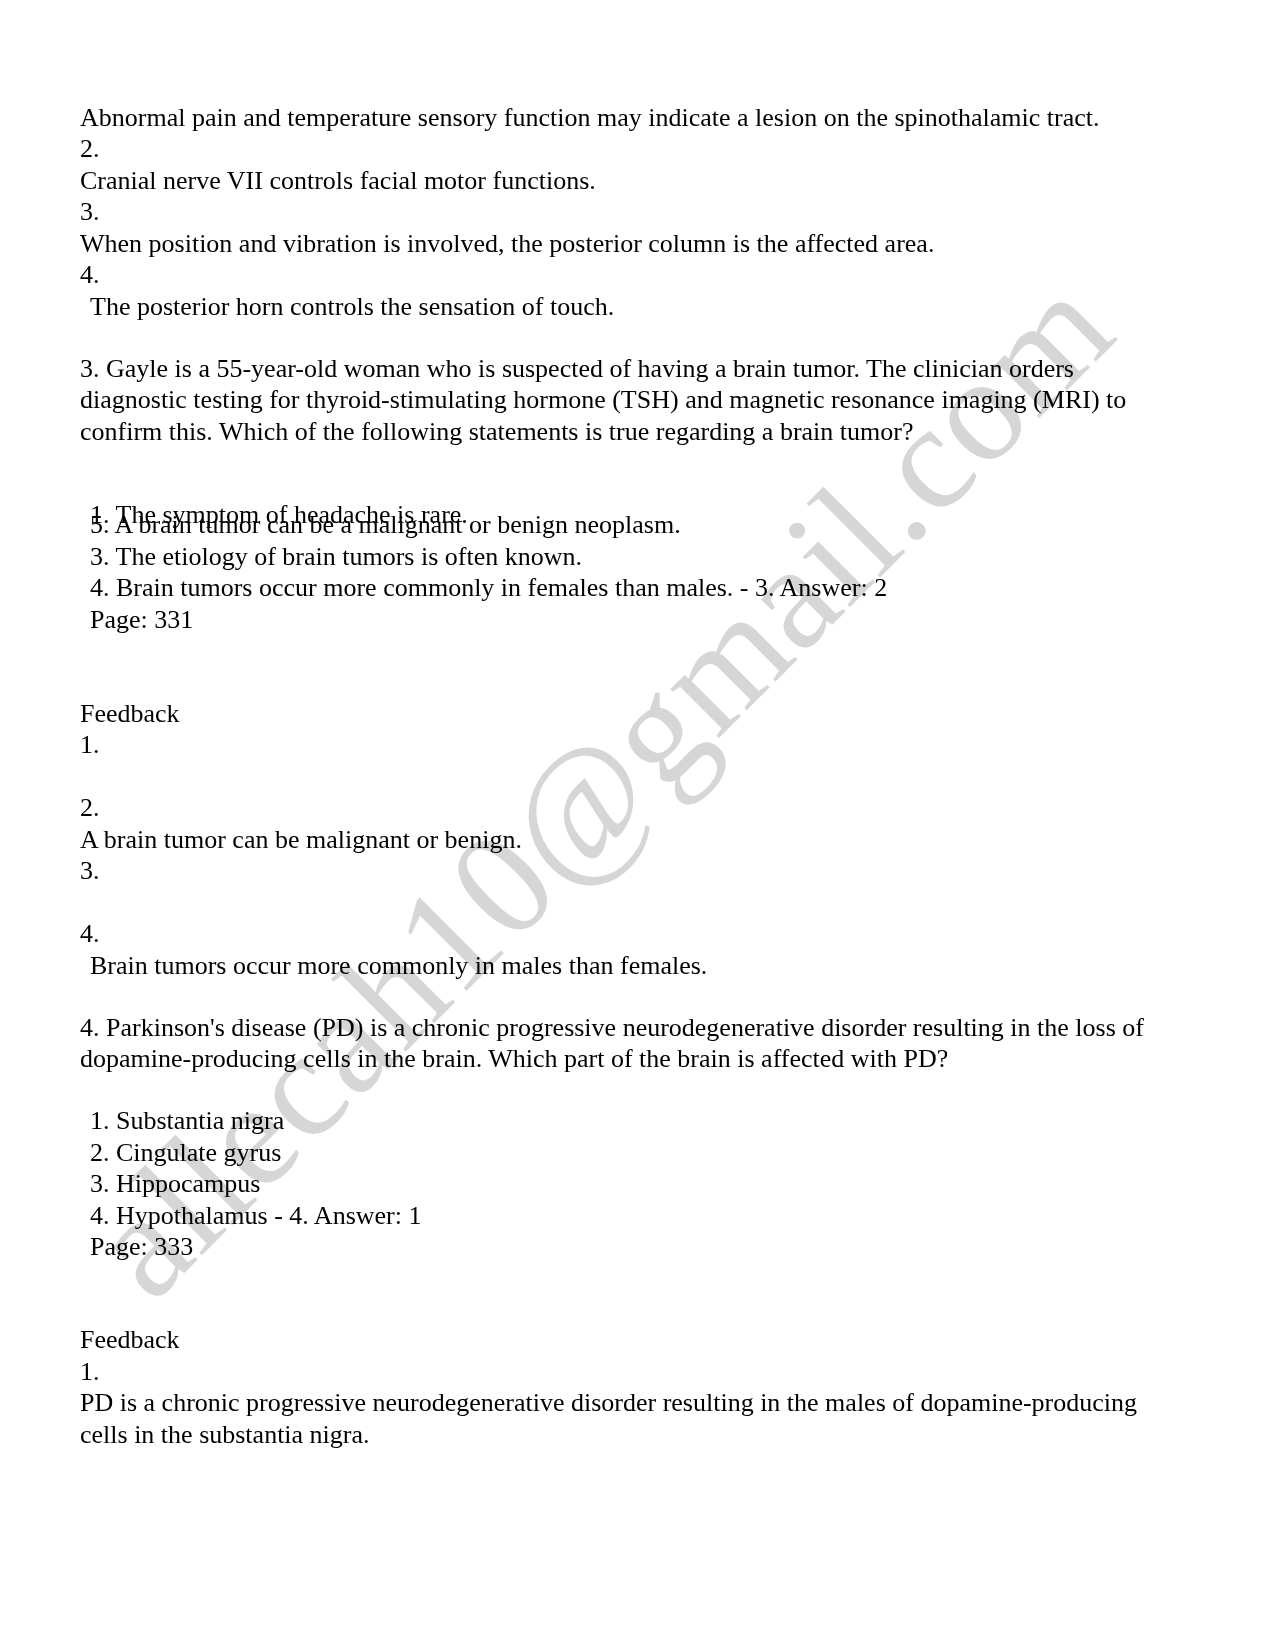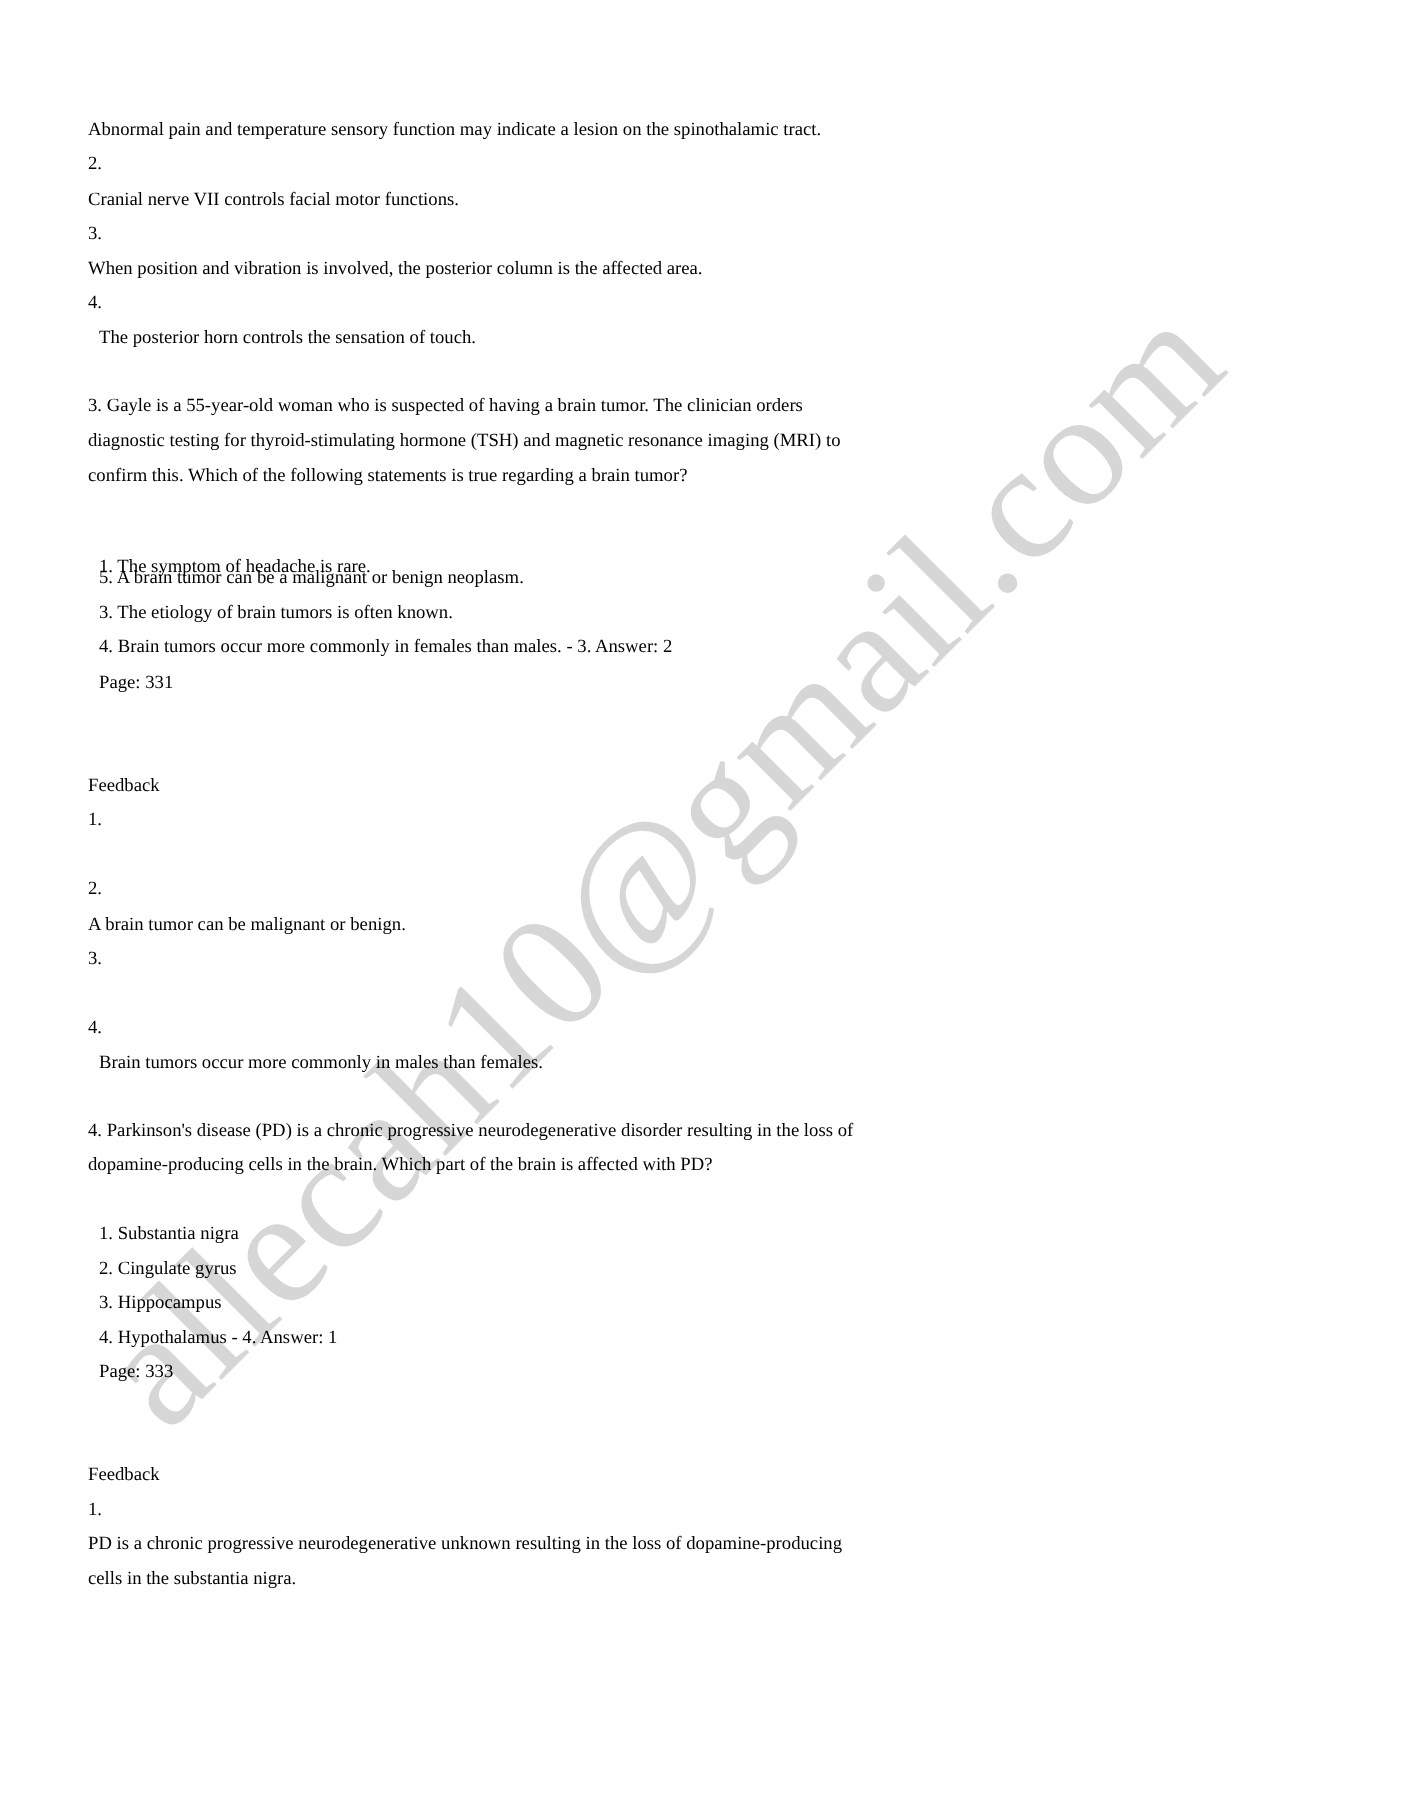--- a/index.html
+++ b/index.html
@@ -17,21 +17,21 @@
   }
   .page {
     position: absolute;
     left: 0; top: 0;
     width: 1275px;
     height: 1650px;
   }
   .line {
     position: absolute;
     left: 80px;
-    font-size: 17px;
+    font-size: 26px;
     line-height: 26px;
     white-space: nowrap;
     z-index: 2;
   }
   .line.indent { left: 90px; text-align: center; }
   .watermark {
     position: absolute;
     left: 600px;
     top: 785px;
     transform: translate(-50%, -50%) rotate(-45deg);
@@ -77,15 +77,15 @@
   <div class="line" style="top:1015px">4. Parkinson's disease (PD) is a chronic progressive neurodegenerative disorder resulting in the loss of</div>
   <div class="line" style="top:1046px">dopamine-producing cells in the brain. Which part of the brain is affected with PD?</div>
   <div class="line indent" style="top:1108px">1. Substantia nigra</div>
   <div class="line indent" style="top:1140px">2. Cingulate gyrus</div>
   <div class="line indent" style="top:1171px">3. Hippocampus</div>
   <div class="line indent" style="top:1203px">4. Hypothalamus - 4. Answer: 1</div>
   <div class="line indent" style="top:1234px">Page: 333</div>
 
   <div class="line" style="top:1327px">Feedback</div>
   <div class="line" style="top:1359px">1.</div>
-  <div class="line" style="top:1390px">PD is a chronic progressive neurodegenerative unknown resulting in the loss of dopamine-producing</div>
+  <div class="line" style="top:1390px">PD is a chronic progressive neurodegenerative disorder resulting in the males of dopamine-producing</div>
   <div class="line" style="top:1422px">cells in the substantia nigra.</div>
 </div>
 
 </body></html>

